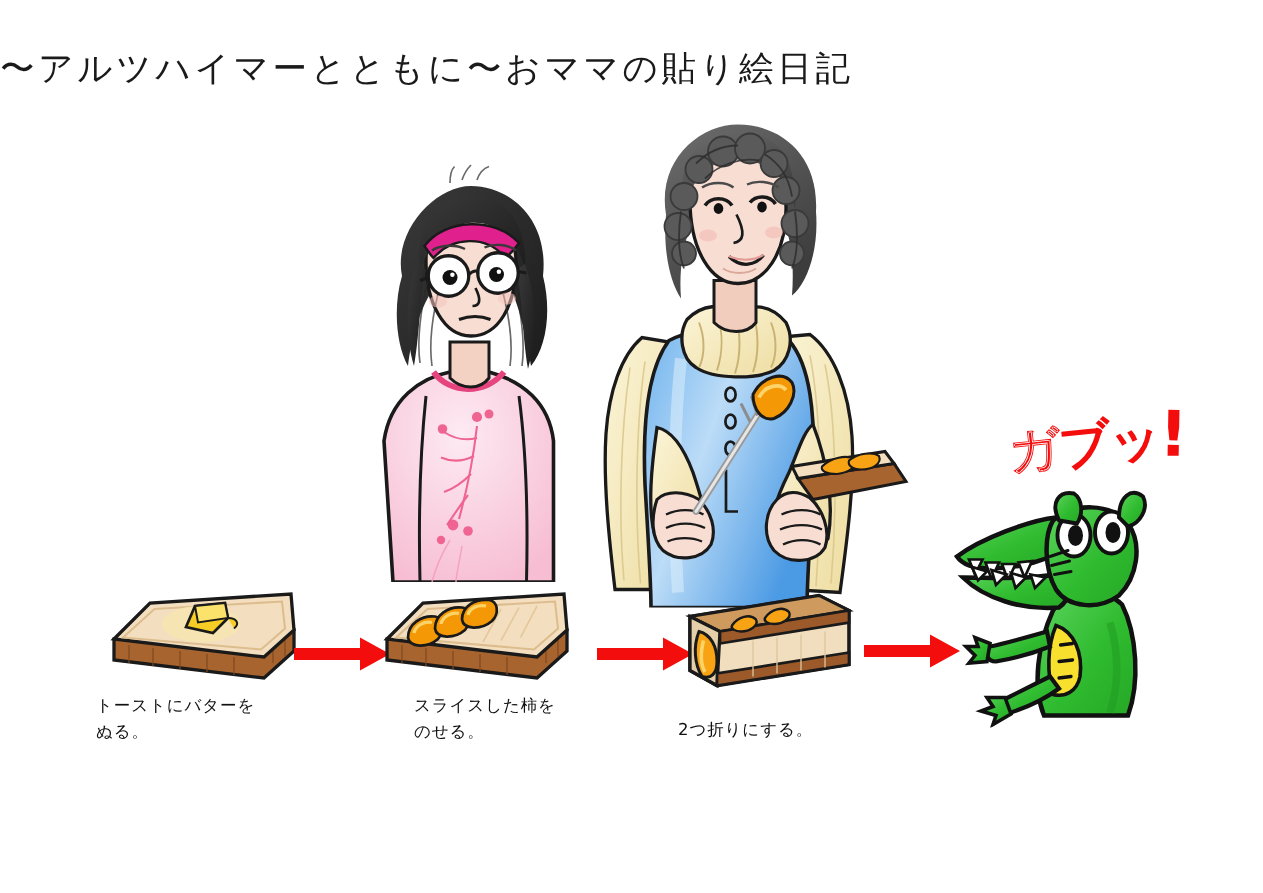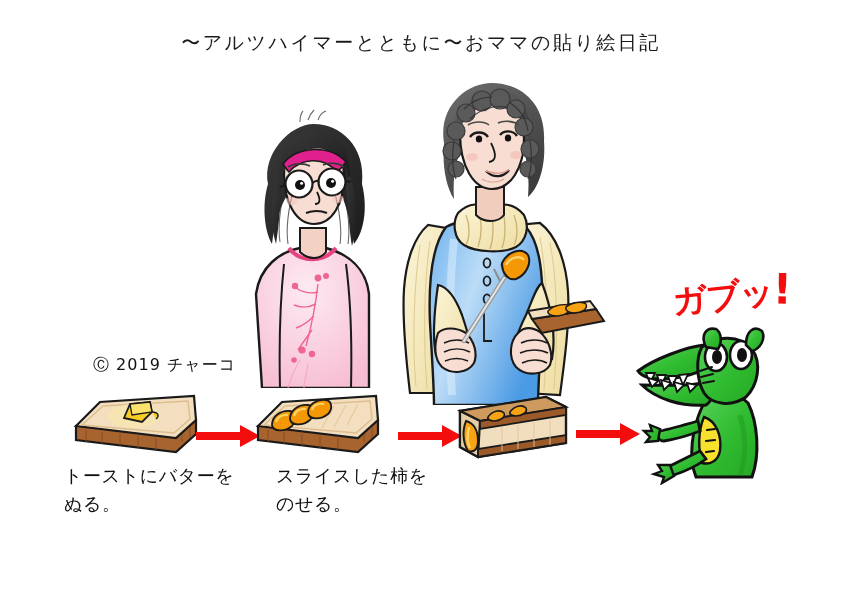--- a/index.html
+++ b/index.html
@@ -15,23 +15,23 @@
     overflow: hidden;
     font-family: "DejaVu Sans", sans-serif;
   }
 
   
   #title {
     position: absolute;
     left: 0;
     top: 30px;
     width: 842px;
-    text-align: center;
+    text-align: left;
     font-family: "DejaVu Sans", sans-serif;
-    font-size: 19px;
+    font-size: 23px;
     letter-spacing: 2.5px;
     color: #1a1a1a;
     white-space: nowrap;
   }
 
   
   #copyright {
     position: absolute;
     left: 93px;
     top: 355px;
@@ -58,21 +58,21 @@
     position: relative;
     display: inline-block;
     font-size: 42px;
     line-height: 1;
     transform: translateY(2px) rotate(7deg);
   }
 
   
   .caption {
     position: absolute;
-    font-size: 18px;
+    font-size: 11px;
     line-height: 1.55;
     color: #111;
     letter-spacing: 0.6px;
     white-space: pre-line;
   }
   #cap0 { left: 64px;  top: 462px; }
   #cap1 { left: 250px; top: 462px; margin-left: 26px; }
   #cap2 { left: 452px; top: 478px; }
   #cap3 { left: 645px; top: 482px; }
 
@@ -326,21 +326,20 @@
 
       <g>
         <path d="M142 244 L206 234 L214 246 L152 258 Z" fill="#a8642e" stroke="#1a1a1a" stroke-width="2"></path>
         <path d="M142 244 L206 234 L200 226 L138 236 Z" fill="#f3dfc0" stroke="#1a1a1a" stroke-width="2"></path>
         <path d="M158 236 C164 230 174 228 180 231 C182 236 176 240 168 241 C161 241 157 239 158 236 Z" fill="#f7a314" stroke="#1a1a1a" stroke-width="1.4"></path>
         <path d="M176 232 C182 227 192 226 196 229 C198 234 192 238 184 238 C178 238 175 235 176 232 Z" fill="#f7a314" stroke="#1a1a1a" stroke-width="1.4"></path>
       </g>
     </svg>
   </div>
 
-  <div id="copyright">Ⓒ 2019 チャーコ</div>
 
   <div class="art" id="step-img-0">
     <svg width="140" height="80" viewBox="0 0 140 80" xmlns="http://www.w3.org/2000/svg">
 
       <path d="M8 44 L8 58 L108 70 L128 52 L128 38 Z" fill="#a8642e" stroke="#1a1a1a" stroke-width="2.2"></path>
       <g stroke="#7d4720" stroke-width="1" fill="none" opacity="0.8">
         <path d="M18 48 L18 60"></path>
           <path d="M34 50 L34 62"></path>
           <path d="M52 52 L52 64"></path>
         <path d="M70 54 L70 66"></path>
@@ -507,14 +506,15 @@
       </g>
 
       <path d="M112 90 C118 110 118 132 112 150" fill="none" stroke="#1f9a1f" stroke-width="5" opacity="0.5"></path>
     </svg>
   </div>
 
   <div class="caption" id="cap0">トーストにバターを
 ぬる。</div>
   <div class="caption" id="cap1">スライスした柿を
 のせる。</div>
+  <div class="caption" id="cap2">2つ折りにする。</div>
 
 </div>
 
 </body></html>

